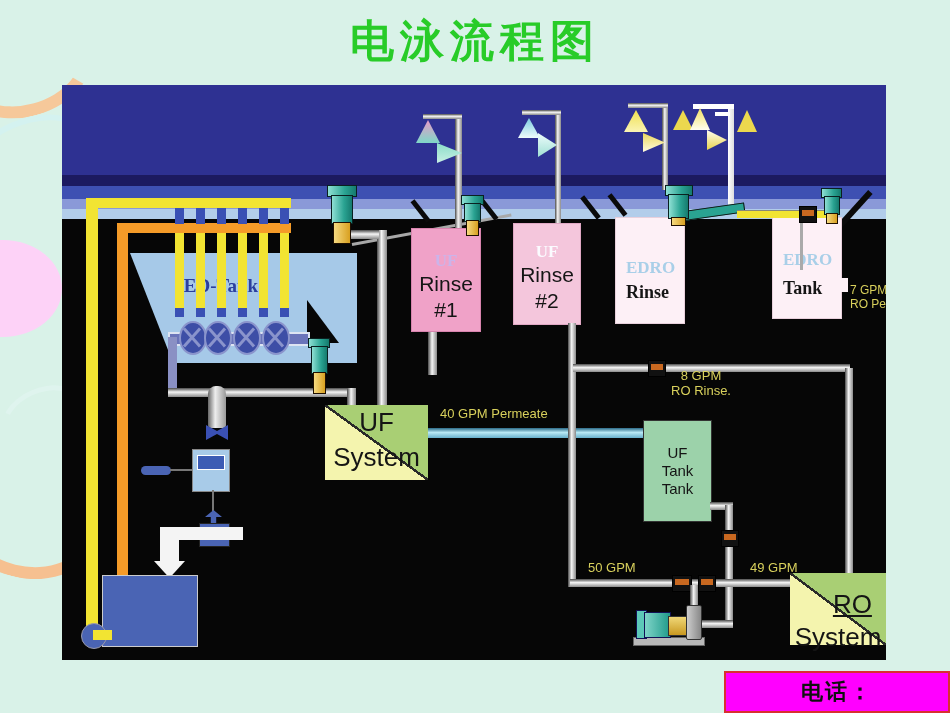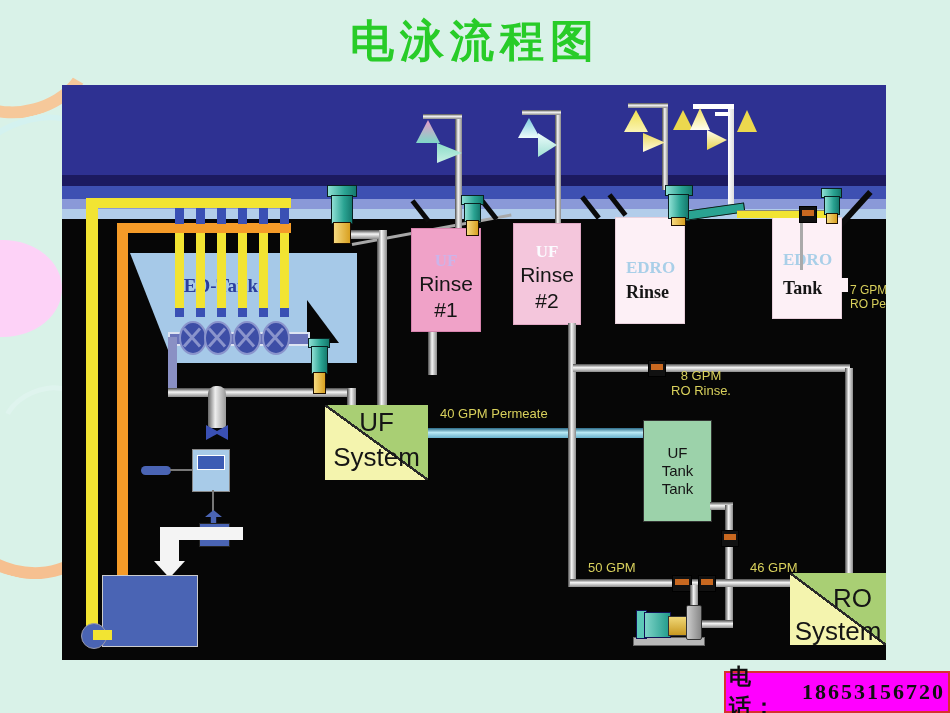--- a/index.html
+++ b/index.html
@@ -226,43 +226,42 @@
   </div>
   <div class="ph" style="left:648px;top:417px;width:23px;height:8px;"></div>
   <div class="pv" style="left:663px;top:420px;width:8px;height:123px;"></div>
   <div class="fitting" style="left:659px;top:445px;width:16px;height:15px;">
       <i></i>
     </div>
 
   <div class="pv" style="left:783px;top:283px;width:8px;height:207px;"></div>
   <div class="ph" style="left:508px;top:494px;width:278px;height:8px;"></div>
   <div class="ylabel" style="left:526px;top:475px;">50 GPM</div>
-  <div class="ylabel" style="left:688px;top:475px;">46 GPM</div>
+  <div class="ylabel" style="left:688px;top:475px;">49 GPM</div>
   <div class="fitting" style="left:610px;top:490px;width:18px;height:15px;">
       <i></i>
     </div>
   <div class="fitting" style="left:636px;top:490px;width:16px;height:15px;">
       <i></i>
     </div>
 
   <div class="pv" style="left:628px;top:500px;width:8px;height:23px;"></div>
   <div class="ph" style="left:638px;top:535px;width:33px;height:8px;"></div>
   <div class="abs" style="left:571px;top:552px;width:70px;height:7px;background:#b8b8b8;border:1px solid #666;"></div>
   <div class="abs" style="left:574px;top:525px;width:9px;height:27px;background:#5cc8b8;border:1px solid #115;"></div>
   <div class="abs" style="left:582px;top:527px;width:25px;height:24px;background:linear-gradient(90deg,#7fd4c8,#1f9a8a);border:1px solid #115;"></div>
   <div class="abs" style="left:606px;top:531px;width:18px;height:18px;background:linear-gradient(#f0d878,#c89820);border:1px solid #333;"></div>
   <div class="abs" style="left:624px;top:520px;width:14px;height:33px;background:linear-gradient(90deg,#ccc,#888);border:1px solid #333;border-radius:2px;"></div>
 
   <div class="sysbox" style="left:728px;top:488px;width:96px;height:72px;">
-    <div style="margin-top:10px;margin-left:30%;">RO</div>
+    <div style="margin-top:16px;margin-left:30%;text-decoration:underline;">RO</div>
     <div style="margin-top:2px;">System</div>
   </div>
 
   <div class="ylabel" style="left:788px;top:198px;width:70px;font-size:12px;">
     <div>7 GPM</div>
     <div>RO Perm</div>
   </div>
 </div>
 
 <div class="phonebar">
   <span>电话：</span>
-  <span>18653156720</span>
 </div>
 
 </body></html>

